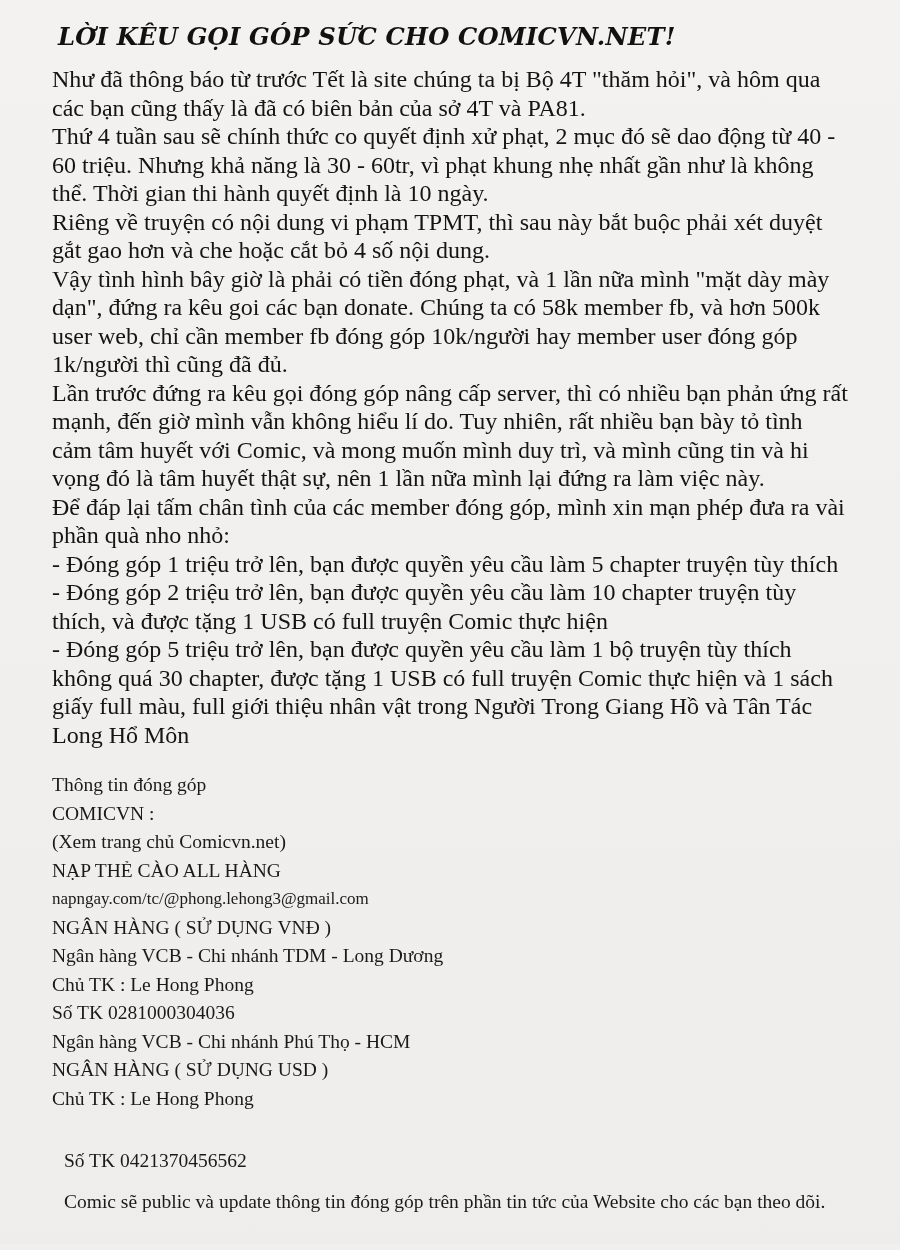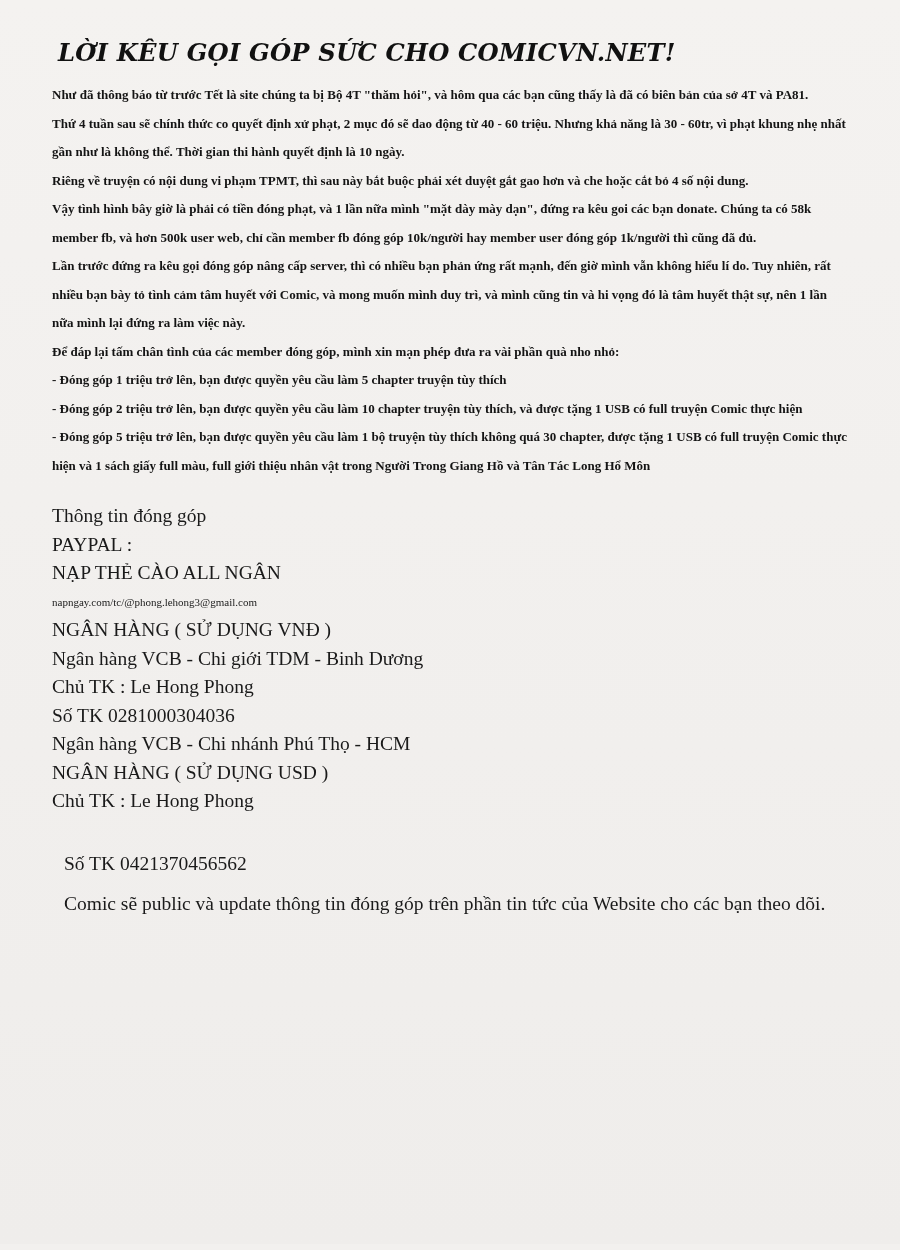--- a/index.html
+++ b/index.html
@@ -12,60 +12,59 @@
     background: #f2f0ee;
     font-family: "Liberation Serif", serif;
     color: #1a1a1a;
     overflow: hidden;
   }
   .page {
     position: relative;
     width: 900px;
     height: 1244px;
     box-sizing: border-box;
-    padding: 32px 52px 0 52px;
+    padding: 16px 52px 0 52px;
     background: linear-gradient(180deg, #f4f2f0 0%, #f1efed 60%, #efedeb 100%);
   }
   .title {
     font-family: "DejaVu Serif", serif;
     font-weight: bold;
     font-style: italic;
     font-size: 25px;
     letter-spacing: 0.2px;
     color: #111;
     margin: 6px 0 14px 6px;
     text-transform: uppercase;
     transform: scaleX(0.97);
     transform-origin: left center;
   }
   .body-block {
-    font-size: 13px;
+    font-size: 24px;
     line-height: 28.5px;
     color: #141414;
-    font-weight: bold;
   }
   .body-block p {
     margin: 0;
     text-align: left;
   }
   .gap {
     height: 22px;
   }
   .small-gap {
     height: 10px;
   }
   .donate-block {
     font-size: 19.5px;
     line-height: 28.5px;
   }
   .donate-block p {
     margin: 0;
   }
   .mono-line {
-    font-size: 11px;
+    font-size: 17px;
     line-height: 28.5px;
   }
   .tail-block {
     font-size: 19.5px;
     line-height: 28.5px;
   }
   .tail-block p {
     margin: 12px;
   }
 </style>
@@ -85,25 +84,26 @@
     <p>Để đáp lại tấm chân tình của các member đóng góp, mình xin mạn phép đưa ra vài phần quà nho nhỏ:</p>
     <p>- Đóng góp 1 triệu trở lên, bạn được quyền yêu cầu làm 5 chapter truyện tùy thích</p>
     <p>- Đóng góp 2 triệu trở lên, bạn được quyền yêu cầu làm 10 chapter truyện tùy thích, và được tặng 1 USB có full truyện Comic thực hiện</p>
     <p>- Đóng góp 5 triệu trở lên, bạn được quyền yêu cầu làm 1 bộ truyện tùy thích không quá 30 chapter, được tặng 1 USB có full truyện Comic thực hiện và 1 sách giấy full màu, full giới thiệu nhân vật trong Người Trong Giang Hồ và Tân Tác Long Hổ Môn</p>
   </div>
 
   <div class="gap"></div>
 
   <div class="donate-block">
     <p>Thông tin đóng góp</p>
-    <p>PAYPAL :</p>
-    <p>NẠP THẺ CÀO ALL NGÂN</p>
+    <p>COMICVN :</p>
+    <p>(Xem trang chủ Comicvn.net)</p>
+    <p>NẠP THẺ CÀO ALL HÀNG</p>
     <p class="mono-line">napngay.com/tc/@phong.lehong3@gmail.com</p>
     <p>NGÂN HÀNG ( SỬ DỤNG VNĐ )</p>
-    <p>Ngân hàng VCB - Chi giới TDM - Binh Dương</p>
+    <p>Ngân hàng VCB - Chi nhánh TDM - Long Dương</p>
     <p>Chủ TK : Le Hong Phong</p>
     <p>Số TK 0281000304036</p>
     <p>Ngân hàng VCB - Chi nhánh Phú Thọ - HCM</p>
     <p>NGÂN HÀNG ( SỬ DỤNG USD )</p>
     <p>Chủ TK : Le Hong Phong</p>
   </div>
 
   <div class="gap"></div>
 
   <div class="tail-block">

